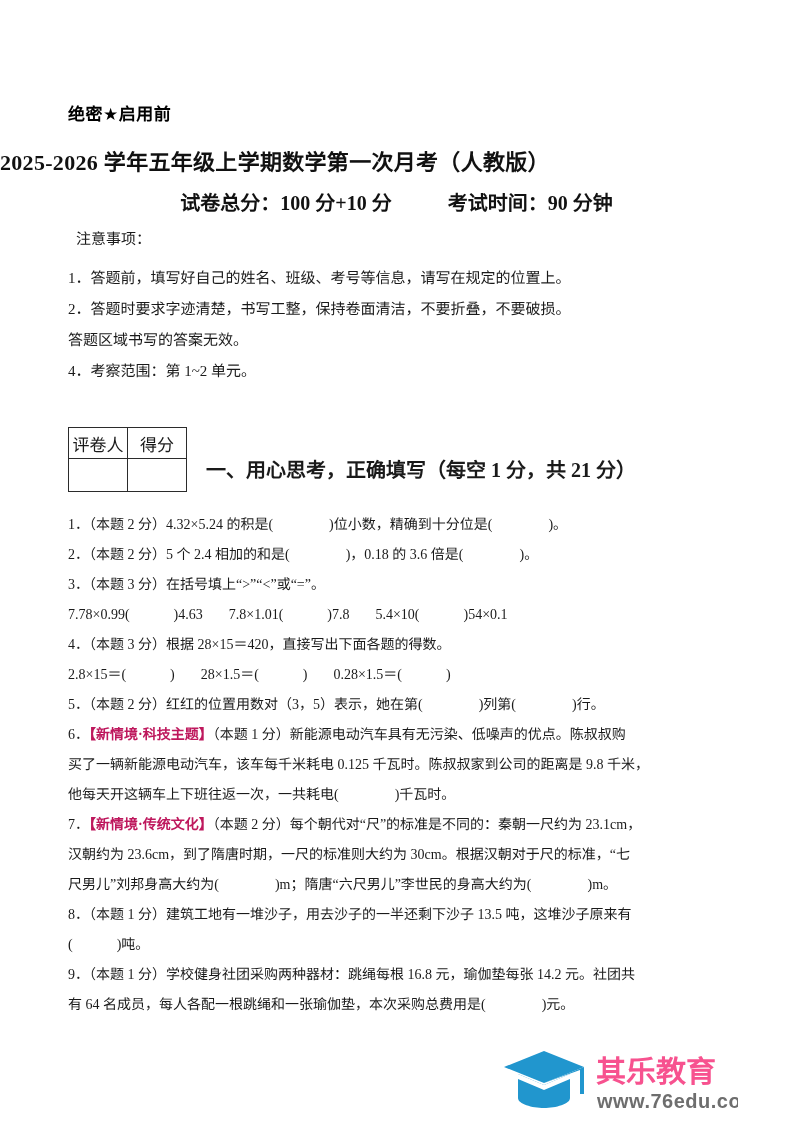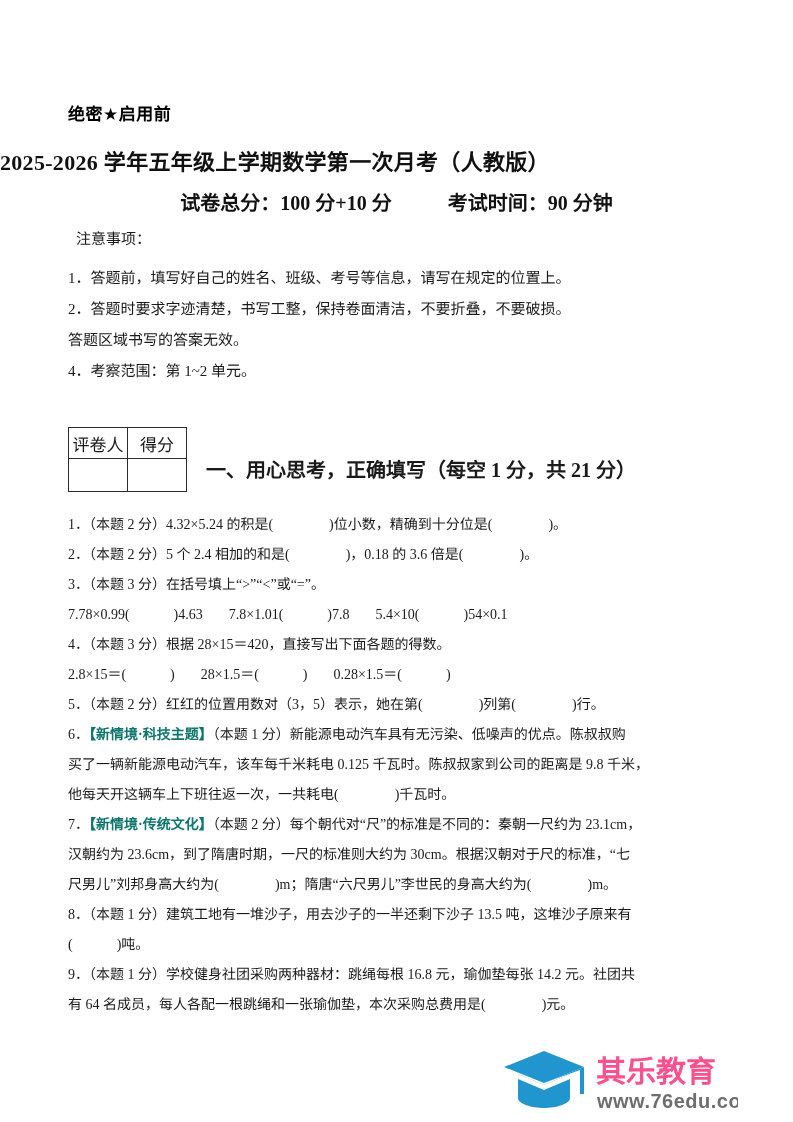--- a/index.html
+++ b/index.html
@@ -134,21 +134,21 @@
   .q {
     margin: 0;
   }
   .q-sub {
     margin: 0;
   }
   .sp-lg { display: inline-block; width: 56px; }
   .sp-md { display: inline-block; width: 44px; }
   .sp-sm { display: inline-block; width: 26px; }
   .tag-green {
-    color: #0f766e;
+    color: #be185d;
     font-weight: bold;
   }
 
   
   .logo {
     position: absolute;
     left: 498px;
     top: 1046px;
     width: 240px;
     height: 72px;

